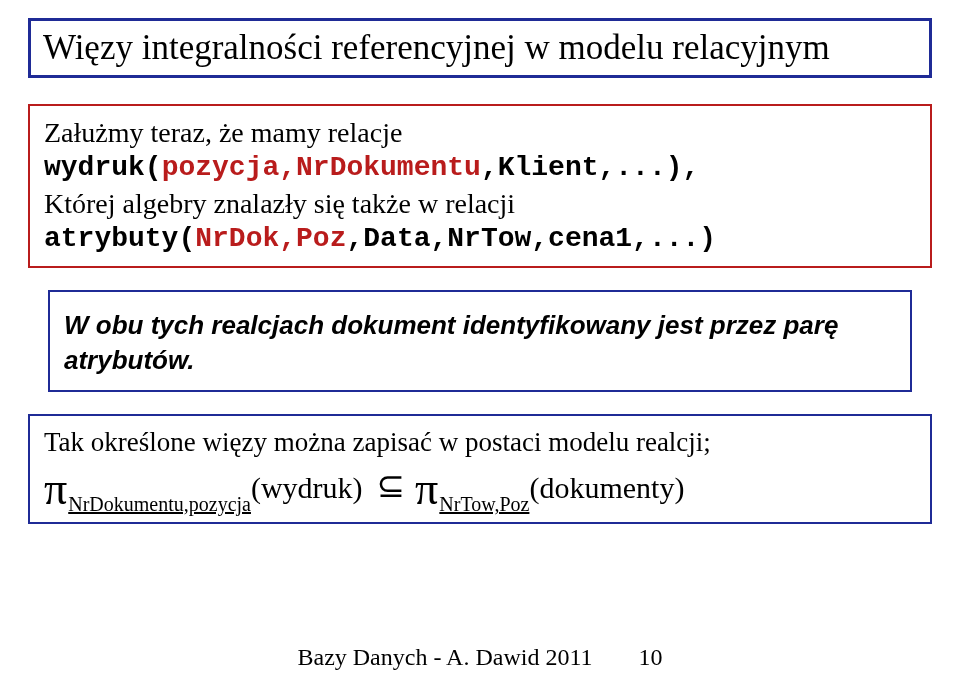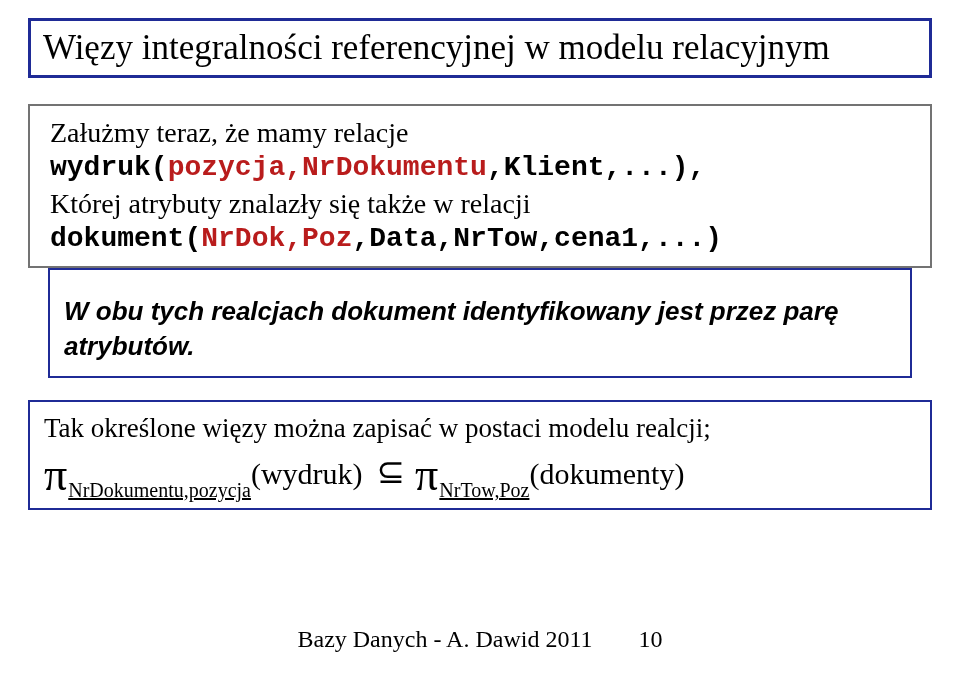--- a/index.html
+++ b/index.html
@@ -24,22 +24,23 @@
     padding: 6px 12px;
     margin-bottom: 26px;
   }
   .title-box h1 {
     margin: 0;
     font-size: 35px;
     font-weight: 400;
     line-height: 1.2;
   }
   .box1 {
-    border: 2px solid #737373;
-    padding: 8px 14px 12px 20px;
+    border: 2px solid #b91c1c;
+    padding: 8px 14px 12px 14px;
+    margin-bottom: 22px;
   }
   .box1 .intro {
     font-size: 28px;
     line-height: 1.35;
   }
   .mono {
     font-family: "Courier New", Courier, monospace;
     font-weight: bold;
     font-size: 28px;
   }
@@ -48,21 +49,21 @@
     font-size: 28px;
     line-height: 1.35;
     margin-top: 2px;
   }
   .box2wrap {
     padding: 0 20px;
     margin-bottom: 22px;
   }
   .box2 {
     border: 2px solid #1f2b96;
-    padding: 24px 14px 12px 14px;
+    padding: 16px 14px 12px 14px;
     font-family: Verdana, Arial, sans-serif;
     font-weight: bold;
     font-style: italic;
     font-size: 26px;
     line-height: 1.35;
   }
   .box3 {
     border: 2px solid #1f2b96;
     padding: 8px 14px 12px 14px;
   }
@@ -100,21 +101,21 @@
     margin: 0 4px 0 0;
   }
   .subset {
     font-size: 34px;
     margin: 0 10px;
     position: relative;
     top: -2px;
   }
   .footer {
     position: absolute;
-    bottom: 28px;
+    bottom: 10px;
     left: 0;
     width: 100%;
     text-align: center;
     font-size: 24px;
   }
   .footer .pagenum {
     display: inline-block;
     margin-left: 40px;
   }
 </style>
@@ -125,23 +126,23 @@
 
   <div class="title-box">
     <h1>Więzy integralności referencyjnej w modelu relacyjnym</h1>
   </div>
 
   <div class="box1">
     <div class="intro">Załużmy teraz, że mamy relacje</div>
     <div class="mono">
       <span>wydruk(</span><span class="blue">pozycja,NrDokumentu</span><span>,Klient,...),</span>
     </div>
-    <div class="sub">Której atrybuty znalazły się także w relacji</div>
+    <div class="sub">Której algebry znalazły się także w relacji</div>
     <div class="mono">
-      <span>dokument(</span><span class="blue">NrDok,Poz</span><span>,Data,NrTow,cena1,...)</span>
+      <span>atrybuty(</span><span class="blue">NrDok,Poz</span><span>,Data,NrTow,cena1,...)</span>
     </div>
   </div>
 
   <div class="box2wrap">
     <div class="box2">W obu tych realcjach dokument identyfikowany jest przez parę atrybutów.</div>
   </div>
 
   <div class="box3">
     <div class="line1">Tak określone więzy można zapisać w postaci modelu realcji;</div>
     <div class="formula">

